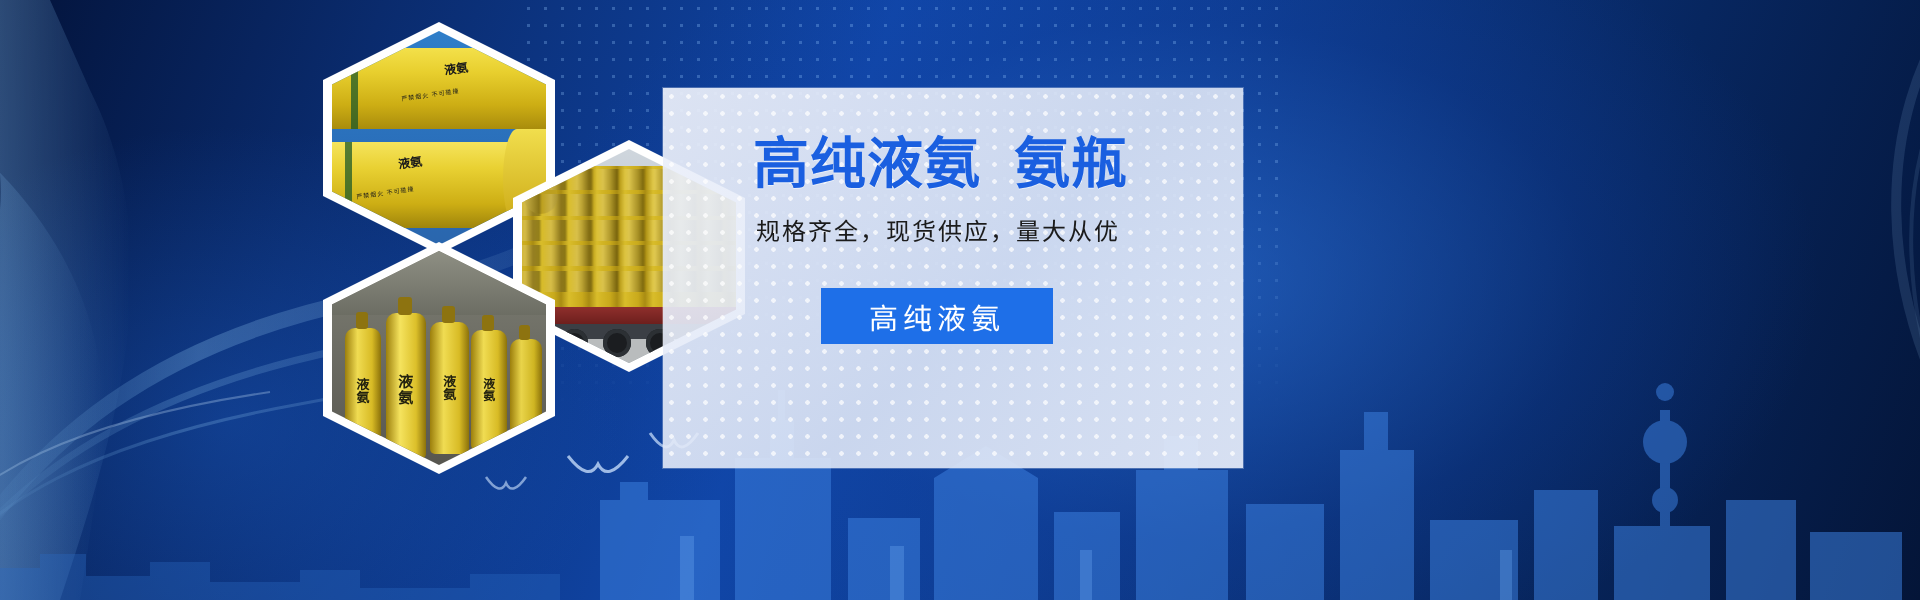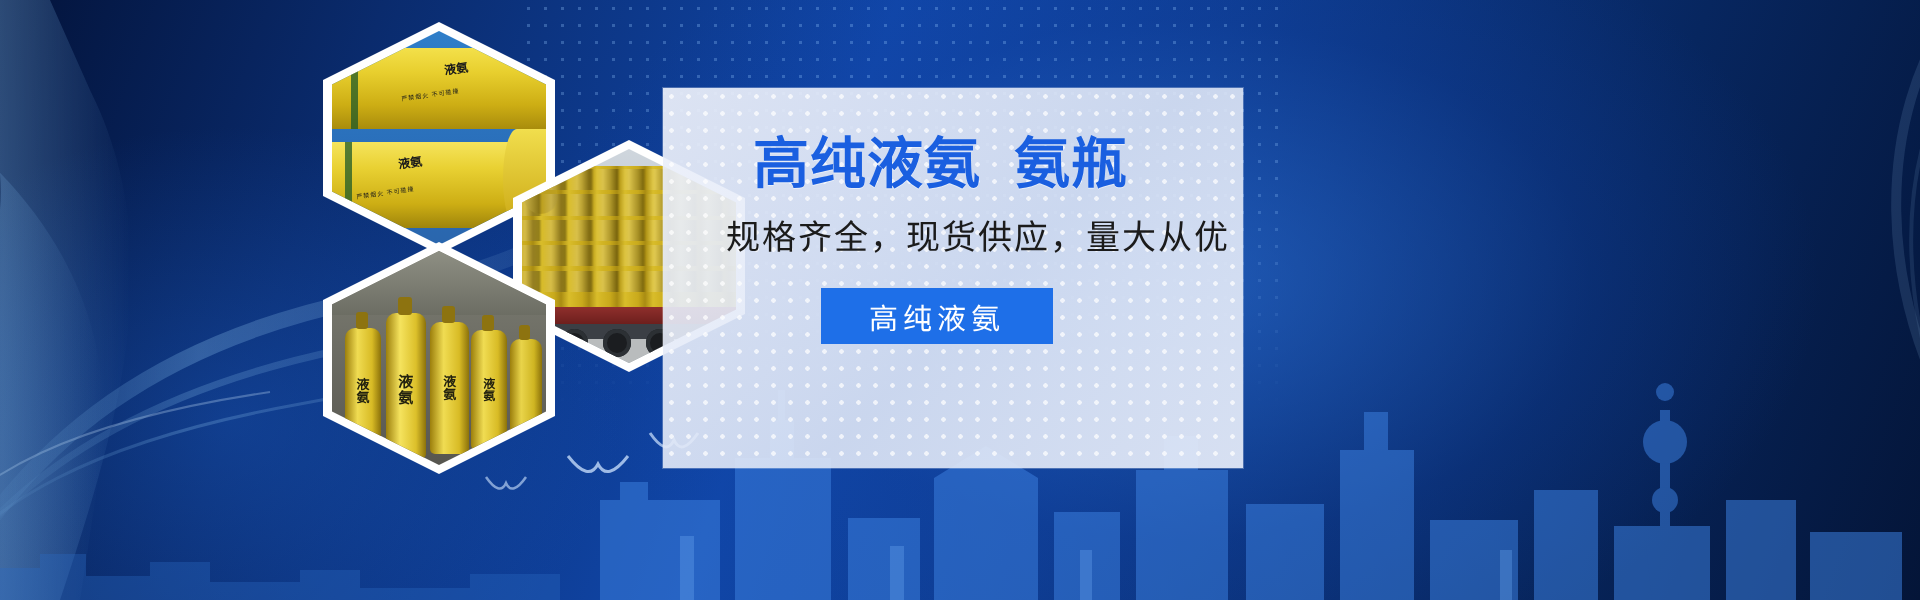--- a/index.html
+++ b/index.html
@@ -62,22 +62,22 @@
 
   .headline{
     position:absolute;left:90px;top:48px;
     font-size:56px;line-height:1;font-weight:bold;
     color:#1a5fe0;
     letter-spacing:1px;
     white-space:pre;
     text-shadow:0 1px 0 rgba(255,255,255,.5);
   }
   .subline{
-    position:absolute;left:63px;top:132px;
-    font-size:34px;line-height:1;
+    position:absolute;left:93px;top:132px;
+    font-size:24px;line-height:1;
     color:#1b1b1b;
     letter-spacing:2px;
     white-space:pre;
   }
   .cta{
     position:absolute;left:158px;top:200px;
     width:232px;height:56px;
     background:#1e6fe8;
     color:#ffffff;
     font-size:29px;

